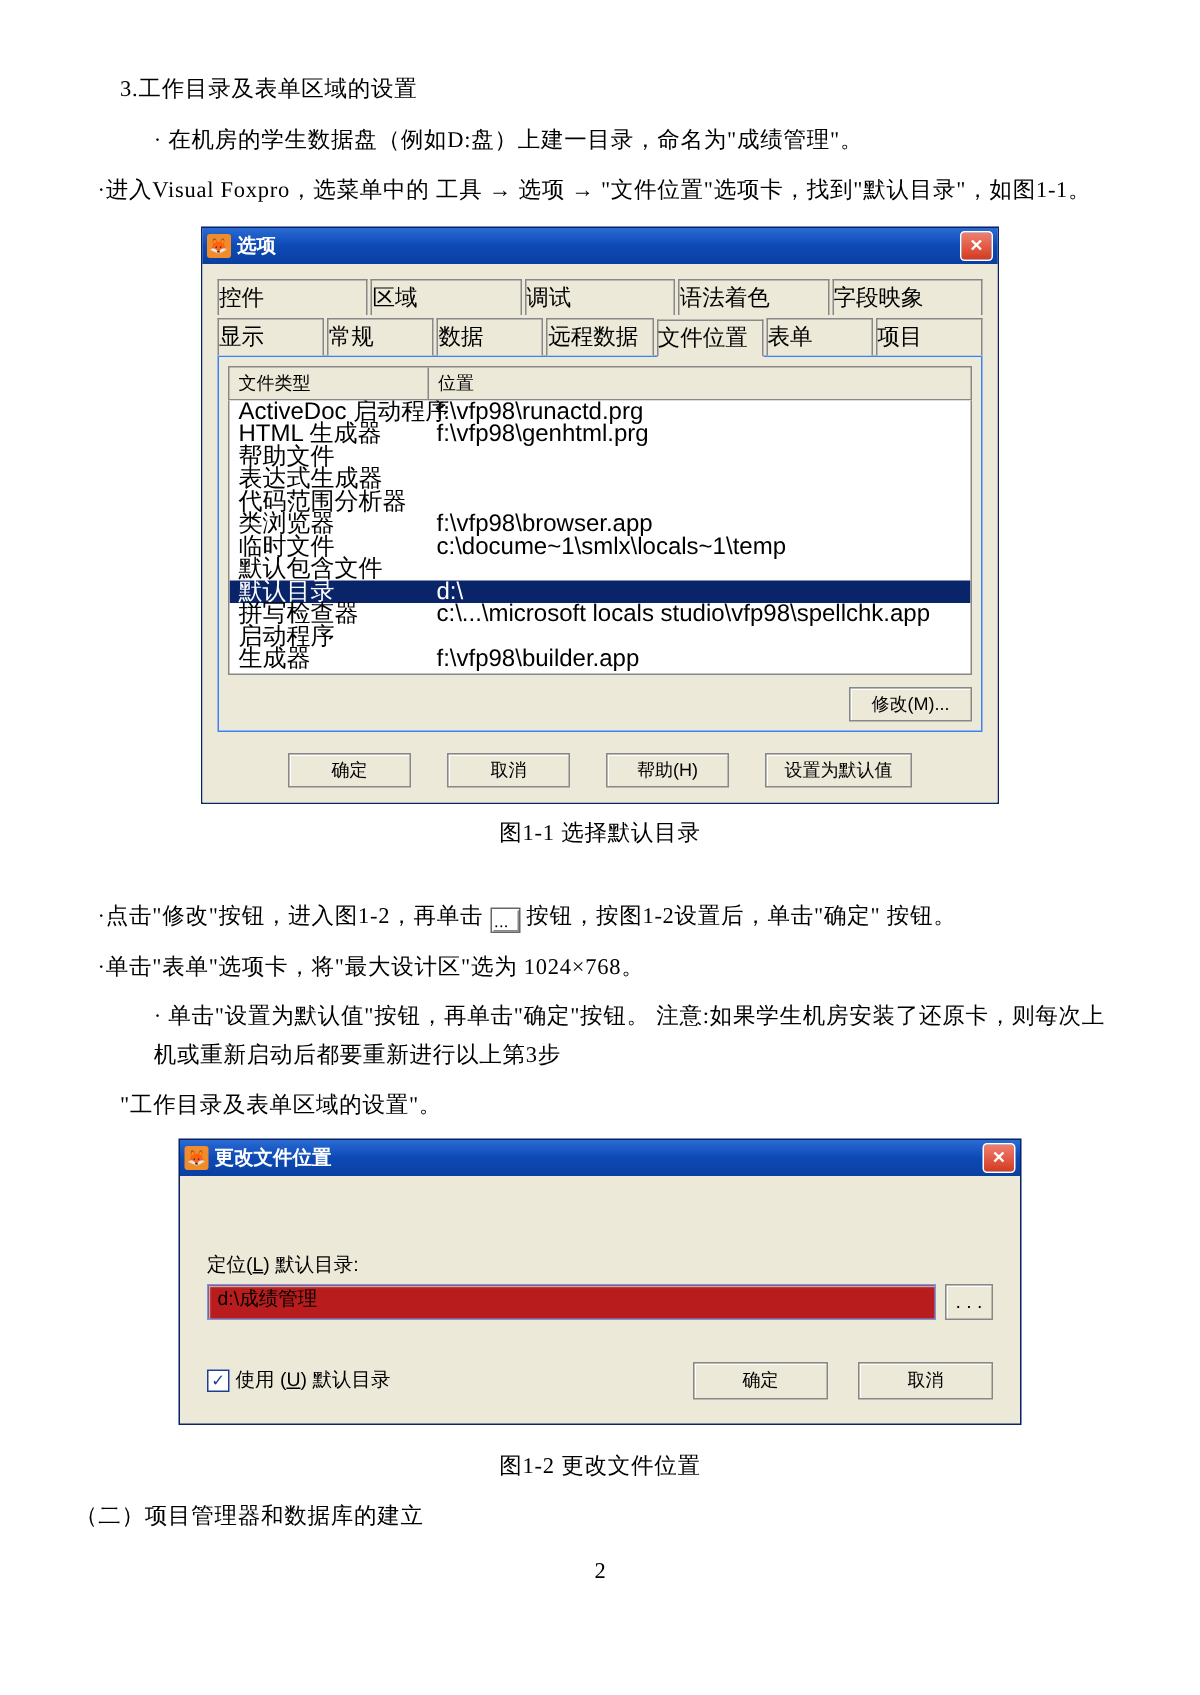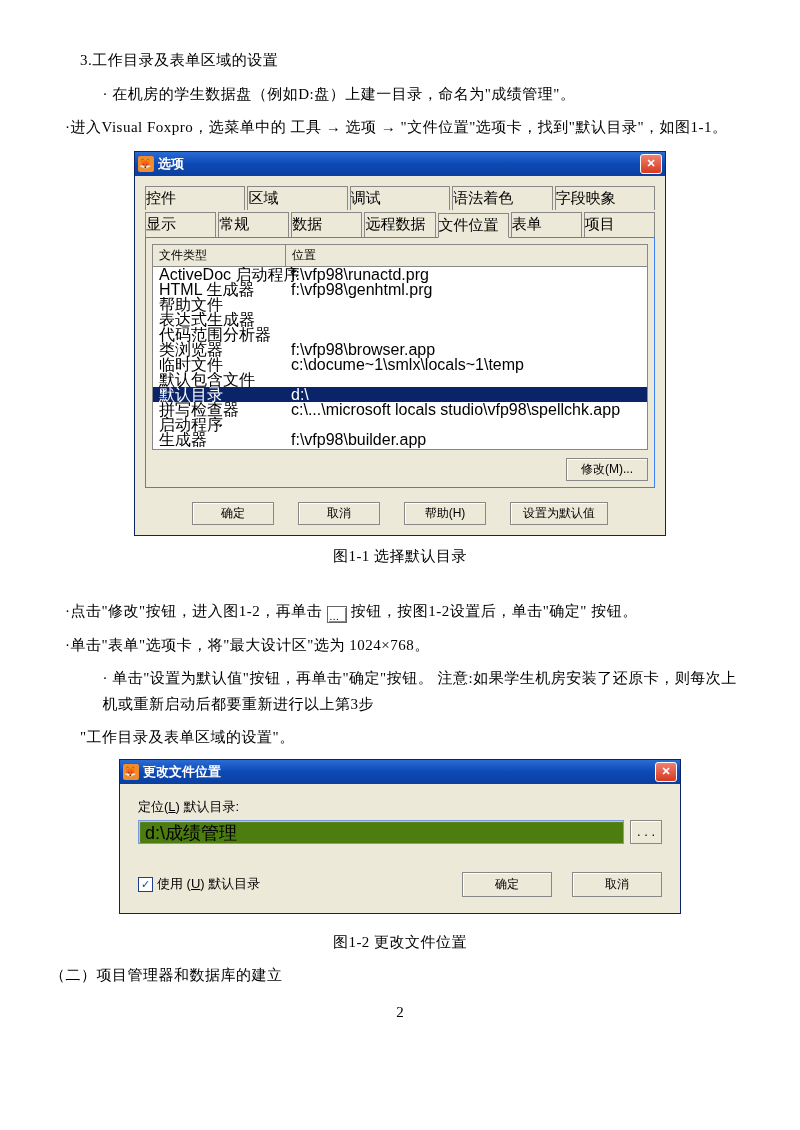--- a/index.html
+++ b/index.html
@@ -99,25 +99,25 @@
     box-shadow: inset 1px 1px 0 #fff, inset -1px -1px 0 #888;
   }
   .dotbox::after{content:"..."; position:relative; top:-4px; left:2px; font-size:11px;}
 
   
   .dialog2 {
     width: 560px; margin: 8px auto 0 auto;
     border:1px solid #0a246a; background:#ece9d8;
     font-family: Tahoma,"SimSun",sans-serif; font-size:13px;
   }
-  .dlg2-body { padding: 14px 18px 16px 18px; }
+  .dlg2-body { padding: 14px 18px 16px 18px; margin-top: 36px; }
   .dlg2-input-row { display:flex; align-items:center; gap:6px; margin-top:4px;}
   .dlg2-input {
-    flex:1; background:#4d7c0f; border:1px solid #7a96df;
-    height:22px; padding:0 6px; font-size:18px;
+    flex:1; background:#b91c1c; border:1px solid #7a96df;
+    height:22px; padding:0 6px; font-size:13px;
     box-shadow: inset 1px 1px 1px #ccc;
   }
   .browse-btn {
     width:30px; height:22px; border:1px solid #888;
     display:flex;align-items:center;justify-content:center;
     background:#ece9d8; box-shadow: inset 1px 1px 0 #fff;
   }
   .chk-row { display:flex; align-items:center; margin-top:28px; gap:4px;}
   .chk {
     width:13px;height:13px;border:1px solid #1c3f94;background:#fff;

